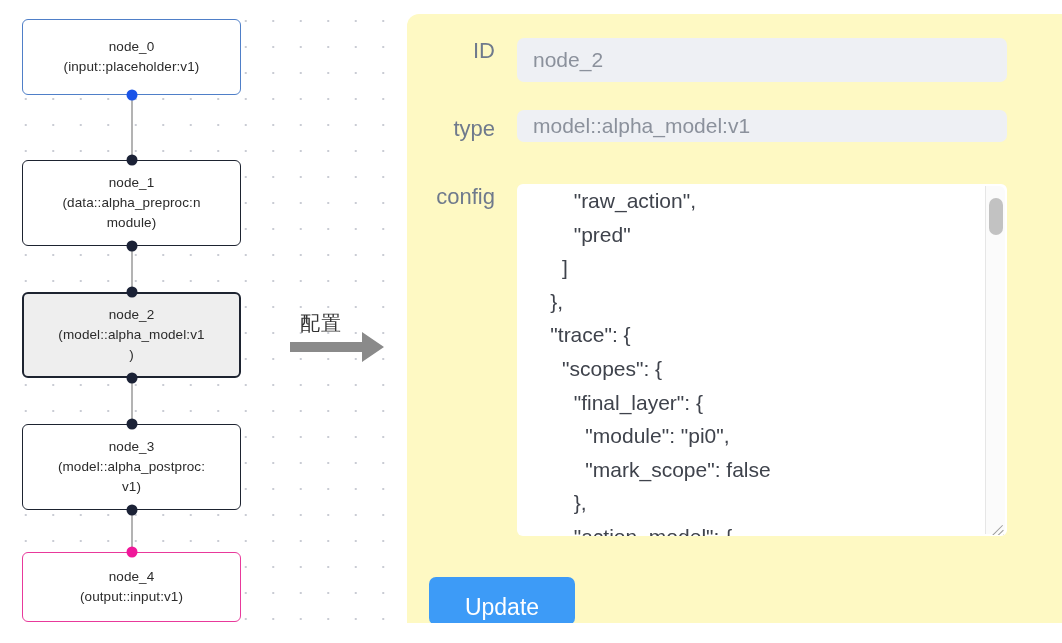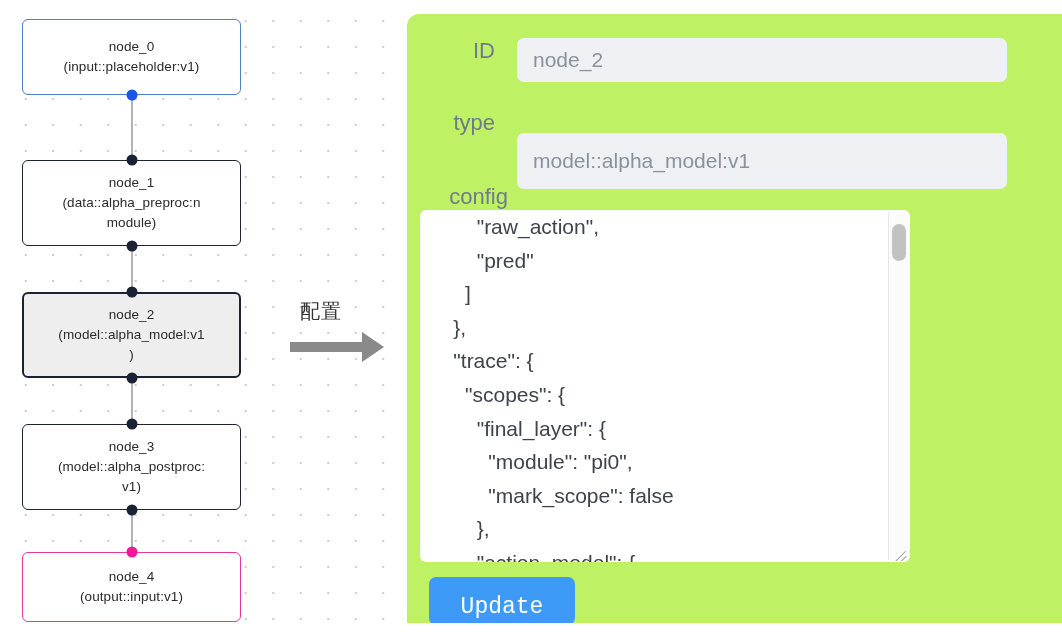--- a/index.html
+++ b/index.html
@@ -107,40 +107,40 @@
   #annotation {
     position: absolute;
     left: 290px;
     top: 298px;
     width: 110px;
     height: 70px;
   }
   #annotation-label {
     position: absolute;
     left: 10px;
-    top: 0;
+    top: 12px;
     font-size: 20px;
     color: #333333;
     font-family: "Liberation Sans", sans-serif;
     letter-spacing: 1px;
   }
   #annotation-arrow {
     position: absolute;
     left: 0;
     top: 32px;
   }
 
   
   #inspector {
     position: absolute;
     left: 407px;
     top: 14px;
     width: 655px;
     height: 609px;
-    background: #bef264;
+    background: #fef9c3;
     border-top-left-radius: 12px;
     border-bottom-left-radius: 0px;
     box-sizing: border-box;
     overflow: hidden;
   }
 
   .field-row {
     position: absolute;
     display: flex;
     align-items: flex-start;
@@ -161,24 +161,24 @@
     border: none;
     border-radius: 7px;
     color: #8b919c;
     font-size: 21px;
     font-family: "Liberation Sans", sans-serif;
     padding: 0 16px;
     outline: none;
   }
   #id-row { left: 0px; top: 24px; }
   #id-input { width: 490px; height: 44px; }
-  #type-row { left: 0px; top: 96px; }
-  #type-input { width: 490px; height: 56px; margin-top: 23px; }
-
-  #config-row { left: 13px; top: 170px; flex-direction: column; }
+  #type-row { left: 0px; top: 96px; align-items: flex-end; }
+  #type-input { width: 490px; height: 32px; }
+
+  #config-row { left: 0px; top: 170px; }
   #config-wrap {
     position: relative;
     width: 490px;
     height: 352px;
   }
   #config-textarea {
     box-sizing: border-box;
     width: 490px;
     height: 352px;
     background: #ffffff;
@@ -253,21 +253,21 @@
     position: absolute;
     left: 22px;
     top: 563px;
     width: 146px;
     height: 48px;
     background: #3d9bf7;
     color: #ffffff;
     border: none;
     border-radius: 7px;
     font-size: 23px;
-    font-family: Liberation Mono, monospace;
+    font-family: Liberation Sans, sans-serif;
     text-align: center;
     line-height: 44px;
     cursor: pointer;
     padding: 8px;
   }
 </style>
 </head>
 <body>
 
 <div id="app">

